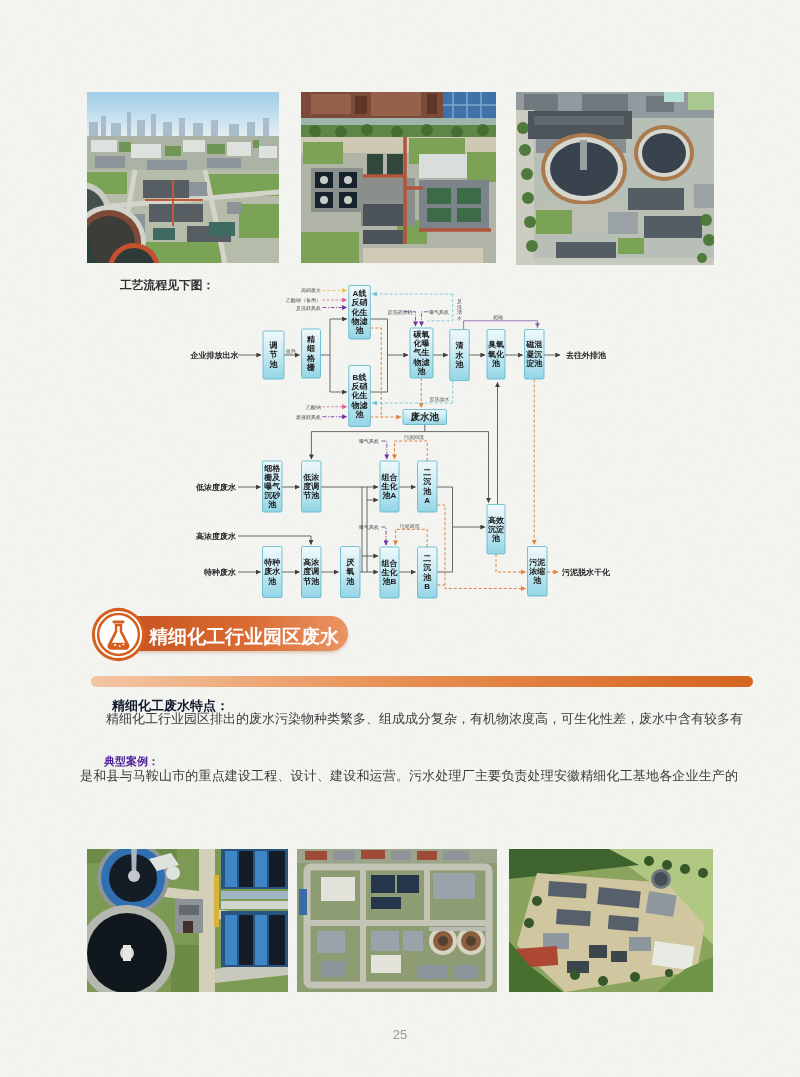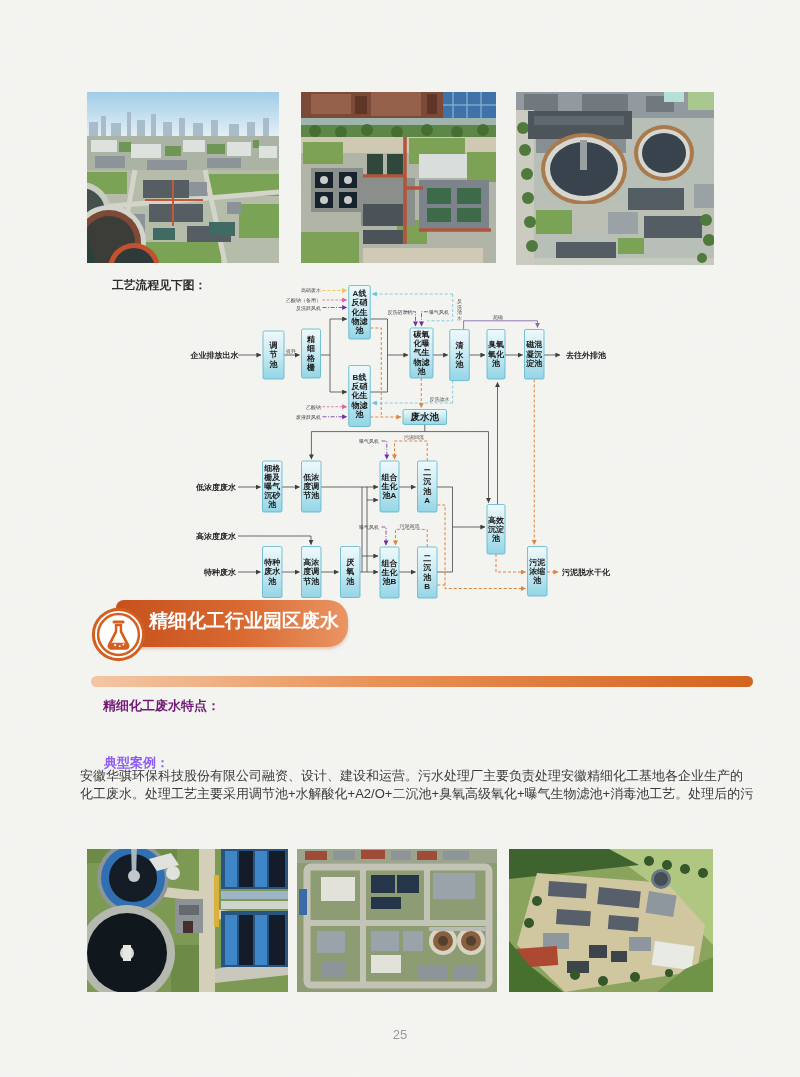--- a/index.html
+++ b/index.html
@@ -259,21 +259,21 @@
         <rect x="102" y="146" width="26" height="16"></rect>
       </g>
 <rect x="18" y="166" width="180" height="7" fill="#c6c9bd"></rect>
 <g fill="#4f7a3c">
         <circle cx="190" cy="128" r="6"></circle>
         <circle cx="193" cy="148" r="6"></circle>
         <circle cx="186" cy="166" r="5"></circle>
       </g>
 </svg></div>
 
-<div class="abs" style="left:112px;top:278px;font-size:11.8px;font-weight:bold;color:#2e2e2e;">工艺流程见下图：</div>
+<div class="abs" style="left:120px;top:278px;font-size:11.8px;font-weight:bold;color:#2e2e2e;">工艺流程见下图：</div>
 
 <div class="abs" style="left:0;top:276px;width:800px;height:330px;" id="diagram">
 <svg width="800" height="330" viewBox="0 276 800 330">
 <defs>
 <linearGradient id="bg1" x1="0" y1="0" x2="0" y2="1">
 <stop offset="0" stop-color="#eef9fb"></stop>
           <stop offset="0.45" stop-color="#cdebf3"></stop>
           <stop offset="1" stop-color="#93d5e6"></stop>
 </linearGradient>
 <marker id="mB" markerWidth="6" markerHeight="5" refX="4.6" refY="2.5" orient="auto" markerUnits="userSpaceOnUse">
@@ -553,39 +553,39 @@
  M29.4 23.5 v5.2 l-5.3 10.4 h12.8 l-5.3 -10.4 v-5.2 z" fill-rule="evenodd"></path>
 <path d="M24.6 38.2 h11.8 l1.6 3.2 a1.6 1.6 0 0 1 -1.5 2.3 h-12 a1.6 1.6 0 0 1 -1.5 -2.3 z"></path>
 </g>
 <g transform="translate(30.5,33) scale(1.2) translate(-30.5,-33)">
         <circle cx="27.5" cy="40.3" r="1" fill="#ffffff"></circle>
         <circle cx="31.6" cy="41.3" r="0.8" fill="#ffffff"></circle>
         <circle cx="34.8" cy="39.8" r="0.9" fill="#ffffff"></circle>
       </g>
 </svg></div>
 
-<div class="abs" style="left:116px;top:600px;width:232px;height:47px;border-radius:8px 20px 20px 8px;
+<div class="abs" style="left:116px;top:616px;width:232px;height:35px;border-radius:8px 20px 20px 8px;
      background:linear-gradient(90deg,#c6511d 0%,#d96a31 55%,#ea9564 100%);
      box-shadow:0 2px 3px rgba(150,80,30,0.25);">
   <div style="margin:8px 0 0 33px;font-size:19px;font-weight:bold;color:#ffffff;letter-spacing:0px;">精细化工行业园区废水</div>
 </div>
 
 <div class="abs" style="left:91px;top:676px;width:662px;height:11px;border-radius:6px;
      background:linear-gradient(90deg,#f3c6a4 0%,#e89055 45%,#d4641f 100%);"></div>
 
-<div class="abs" style="left:103px;top:697px;font-size:13px;font-weight:bold;color:#701a75;">精细化工废水特点：</div>
+<div class="abs" style="left:112px;top:697px;font-size:13px;font-weight:bold;color:#0f172a;">精细化工废水特点：</div>
 
 <div class="bodytext" style="top:710px;">
+<div class="jline" style="padding-left:26px;">精细化工行业园区排出的废水污染物种类繁多、组成成分复杂，有机物浓度高，可生化性差，废水中含有较多有</div>
 </div>
 
-<div class="abs" style="left:104px;top:753.5px;font-size:13px;font-weight:bold;color:#8b5cf6;">典型案例：</div>
+<div class="abs" style="left:104px;top:753.5px;font-size:11px;font-weight:bold;color:#4c1d95;">典型案例：</div>
 
 <div class="bodytext" style="top:766.5px;">
-<div class="jline">安徽华骐环保科技股份有限公司融资、设计、建设和运营。污水处理厂主要负责处理安徽精细化工基地各企业生产的</div>
-<div class="jline">化工废水。处理工艺主要采用调节池+水解酸化+A2/O+二沉池+臭氧高级氧化+曝气生物滤池+消毒池工艺。处理后的污</div>
+<div class="jline">是和县与马鞍山市的重点建设工程、设计、建设和运营。污水处理厂主要负责处理安徽精细化工基地各企业生产的</div>
 </div>
 
 <div class="photo" id="photo-b1" style="left:87px;top:849px;width:201px;height:143px;"><svg width="201" height="143" viewBox="0 0 201 143">
 <rect width="201" height="143" fill="#7d9a54"></rect>
 <g fill="#6d8a47">
         <rect x="0" y="0" width="90" height="14"></rect>
         <rect x="84" y="96" width="36" height="47"></rect>
       </g>
 
 <g fill="#d4cfb8">

